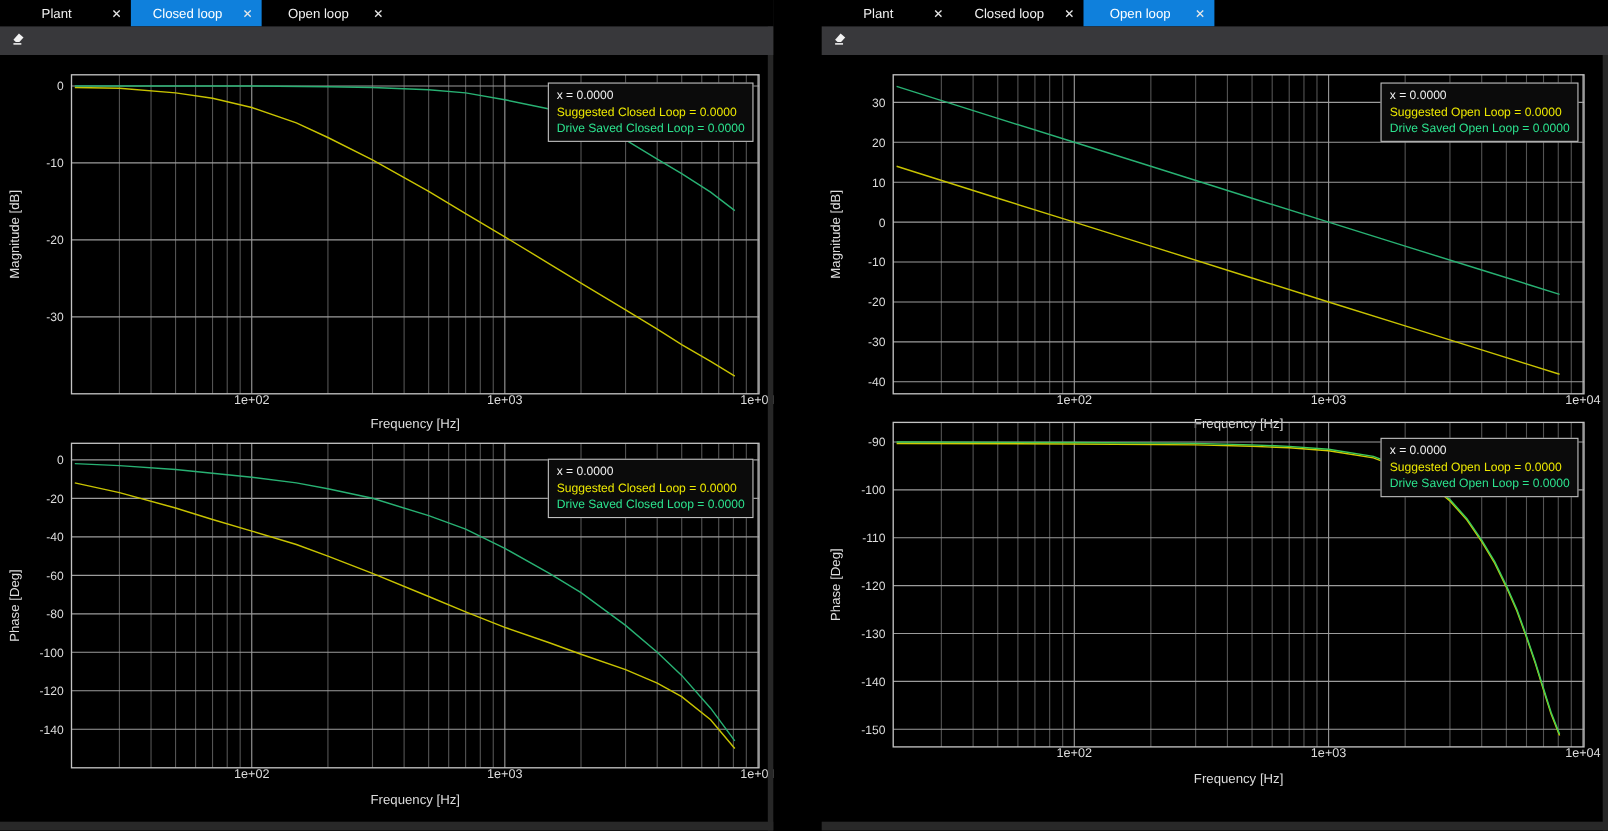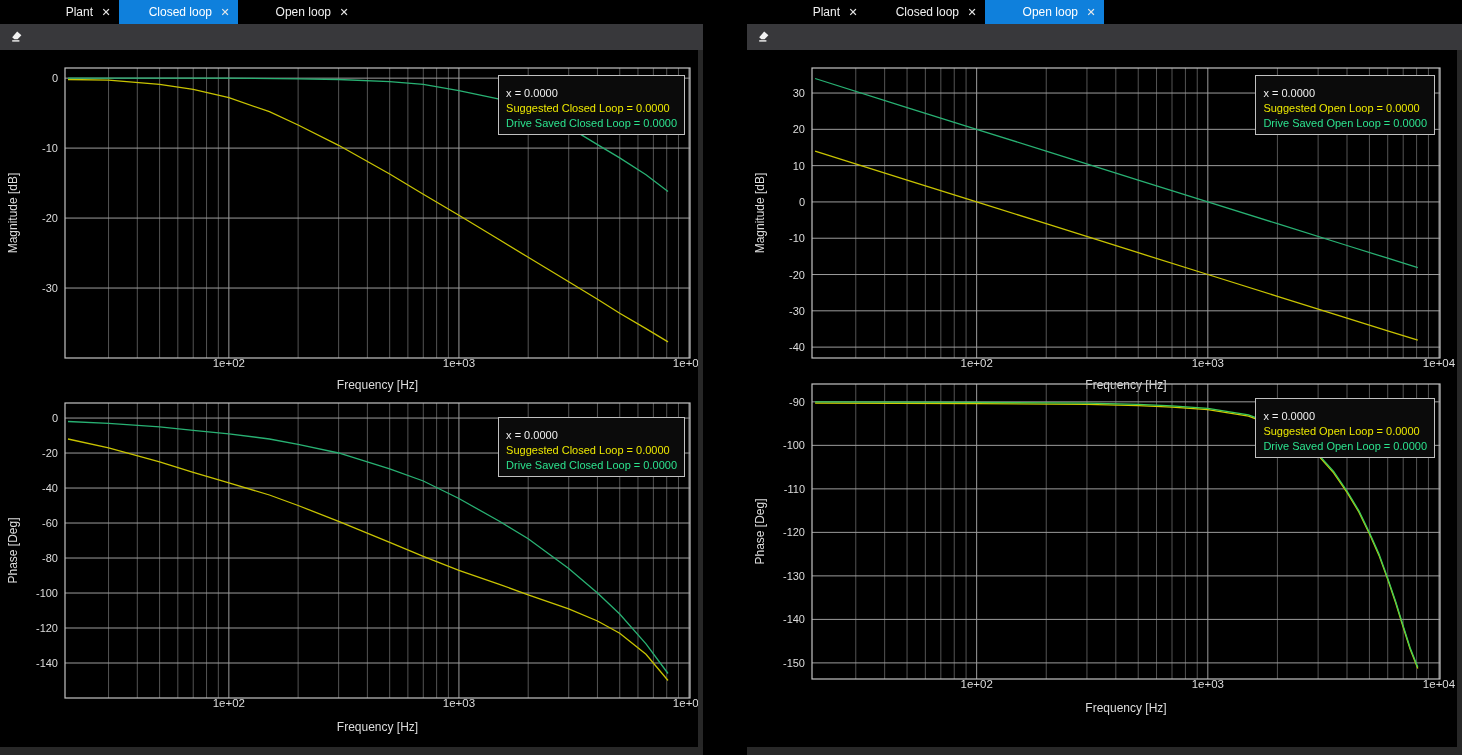--- a/index.html
+++ b/index.html
@@ -7,29 +7,29 @@
        font-family:"Liberation Sans",sans-serif;}
   .window{position:absolute;top:0;height:755px;background:#000;}
   .window-left{left:0;width:703px;}
   .window-right{left:747px;width:715px;}
   .window-edge{position:absolute;right:0;top:0;width:5px;height:100%;background:#272727;}
   .statusbar{position:absolute;left:0;bottom:0;width:100%;height:8px;background:#282828;}
   .tabbar{display:flex;height:24px;background:#000;position:relative;z-index:2;}
   .tab{width:119px;display:flex;align-items:center;background:#000;color:#f0f0f0;
        font-size:12px;cursor:default;}
   .tab.active{background:#0f80dc;color:#fff;}
-  .tab .tab-label{flex:1;text-align:right;padding-left:10px;}
+  .tab .tab-label{flex:1;text-align:center;padding-left:10px;}
   .tab .tab-close{width:26px;text-align:center;font-size:11px;color:#e9e9e9;}
   .toolbar{height:26px;background:#38383b;display:flex;align-items:center;
            padding-left:9px;position:relative;z-index:2;}
   .charts{position:absolute;left:0;top:0;width:100%;height:100%;}
   .chart{position:absolute;left:0;}
   .chart svg{display:block;}
   .legend{position:absolute;background:#0b0b0b;border:1px solid #c0c0c0;
-          padding:10px 7px 3px 7px;font-size:11px;line-height:15px;white-space:nowrap;}
+          padding:4px 7px 3px 7px;font-size:11px;line-height:15px;white-space:nowrap;}
 </style>
 </head>
 <body>
 
 <div class="window window-left">
   <div class="tabbar">
       <div class="tab">
         <span class="tab-label">Plant</span>
         <span class="tab-close">✕</span>
       </div>

